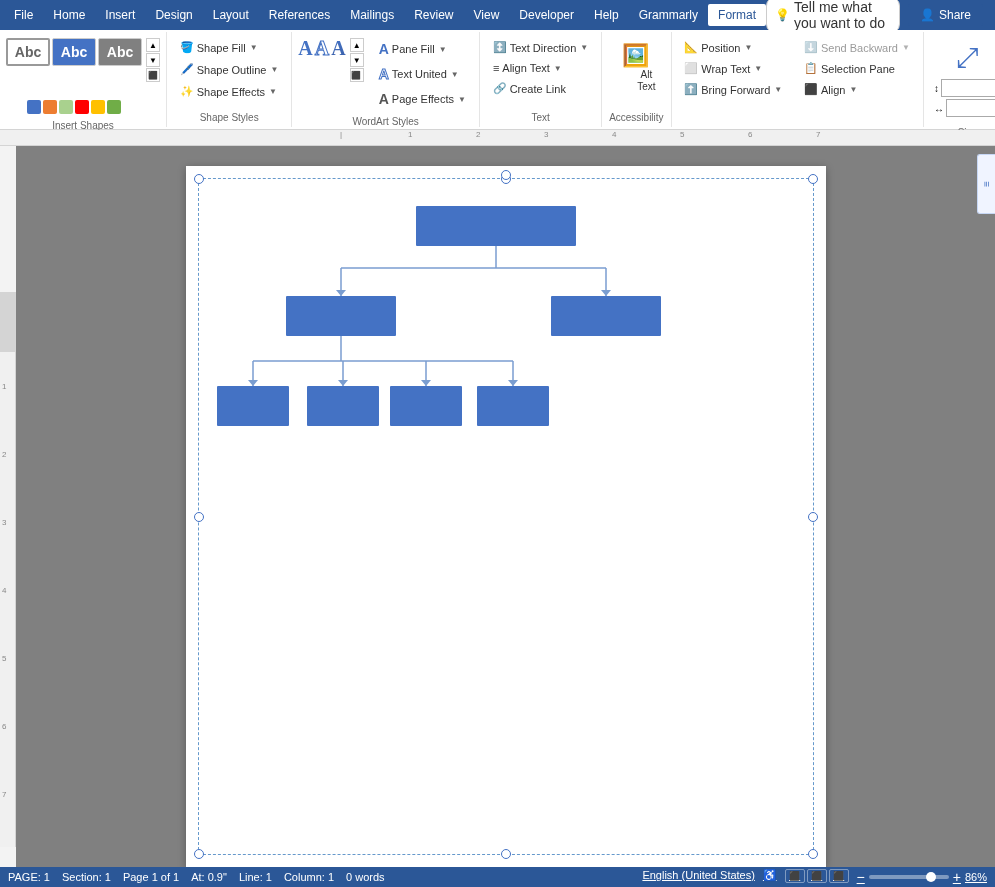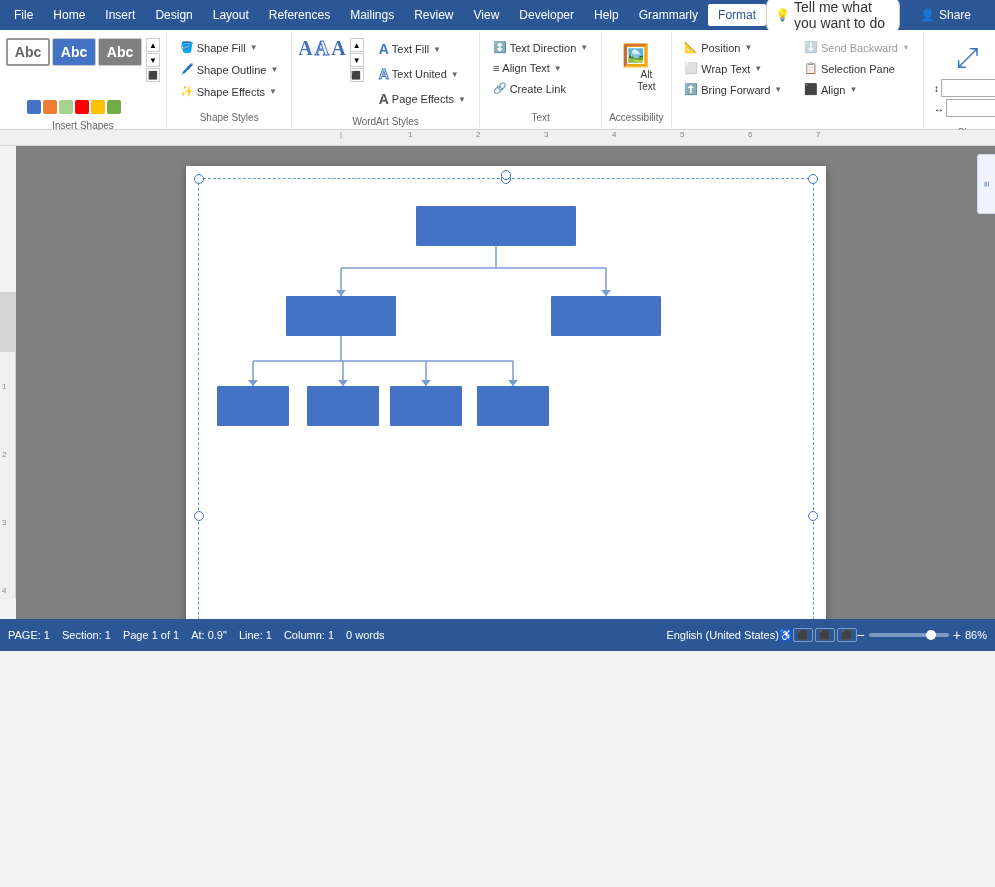--- a/index.html
+++ b/index.html
@@ -235,28 +235,30 @@
       box-shadow: 0 2px 8px rgba(0,0,0,0.3);
     }
 
     
     .status-bar {
       height: 20px;
       background: #2b5797;
       color: white;
       display: flex;
       align-items: center;
-      padding: 16px 8px;
+      padding: 10px 8px;
       font-size: 11px;
       gap: 12px;
     }
     .status-right {
       margin-left: auto;
       display: flex;
-      align-items: center;
+      align-items: flex-start;
+      gap: 8px;
+      text-decoration: underline;
     }
     .view-btn {
       width: 20px;
       height: 14px;
       display: flex;
       align-items: center;
       justify-content: center;
       cursor: pointer;
       border: 1px solid rgba(255,255,255,0.4);
       border-radius: 2px;
@@ -277,21 +279,21 @@
       background: white;
       border-radius: 50%;
       top: -3px;
       left: 72%;
     }
 
     
     .app-container {
       display: flex;
       flex-direction: column;
-      height: 651px;
+      height: 887px;
       width: 995px;
       overflow: hidden;
     }
     .main-area {
       display: flex;
       flex: 1;
       position: relative;
       overflow: hidden;
     }
 
@@ -412,21 +414,21 @@
             <div class="wordart-a-gradient">A</div>
             <div class="shape-scroll">
               <div class="shape-scroll-btn">▲</div>
               <div class="shape-scroll-btn">▼</div>
               <div class="shape-scroll-btn">⬛</div>
             </div>
           </div>
           <div style="display:flex;flex-direction:column;gap:3px;">
             <div class="ribbon-btn-small">
               <span style="font-size:14px;font-weight:bold;color:#4472c4;">A</span>
-              <span>Text Fill</span>
+              <span>Pane Fill</span>
               <span class="dropdown-arrow">▼</span>
             </div>
             <div class="ribbon-btn-small">
               <span style="font-size:14px;font-weight:bold;-webkit-text-stroke:1px #4472c4;color:transparent;">A</span>
               <span>Text United</span>
               <span class="dropdown-arrow">▼</span>
             </div>
             <div class="ribbon-btn-small">
               <span style="font-size:14px;font-weight:bold;color:#555;">A</span>
               <span>Page Effects</span>

